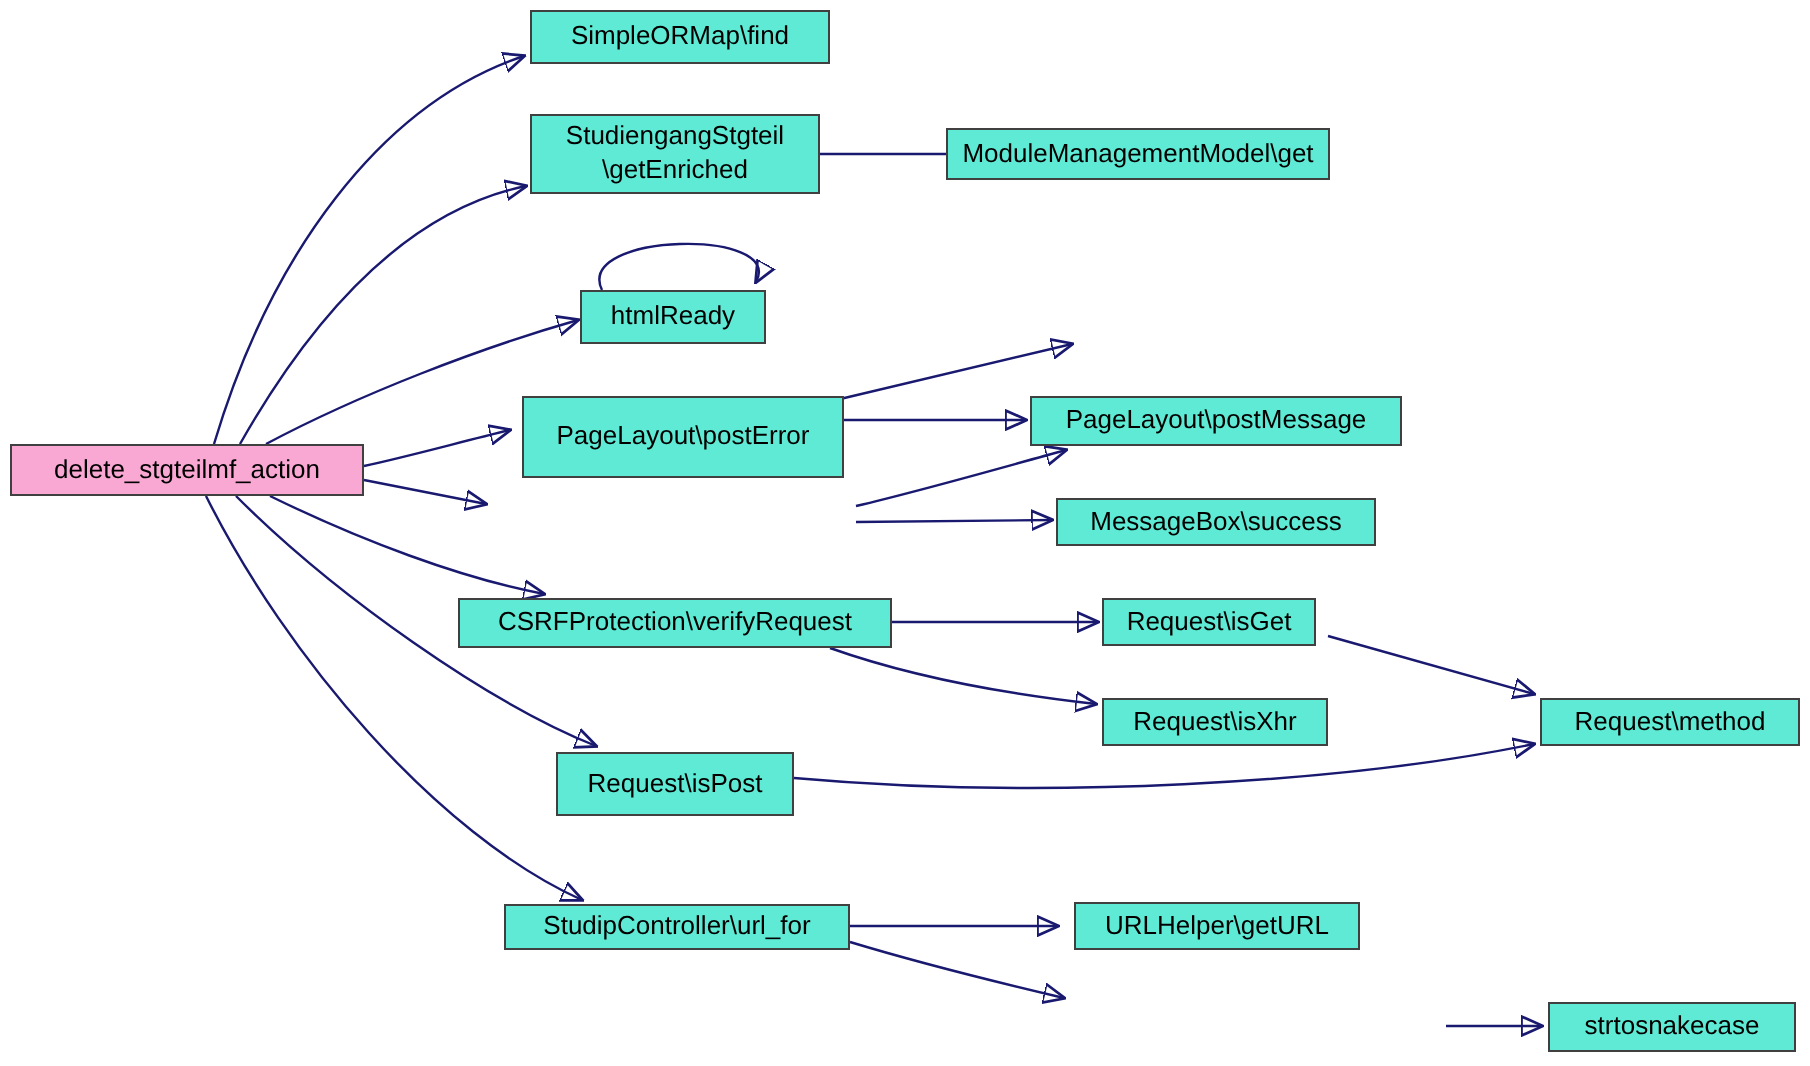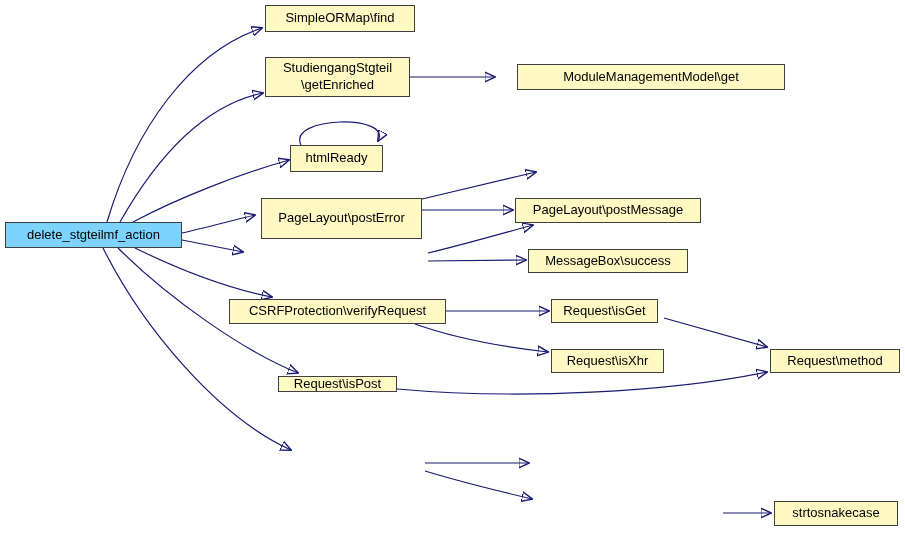--- a/index.html
+++ b/index.html
@@ -4,26 +4,26 @@
 <style>
   html,body { margin:0; padding:0; background:#ffffff; }
   .stage {
     position:relative; width:905px; height:533px; background:#ffffff;
     font-family:"Liberation Sans", sans-serif; overflow:hidden;
   }
   svg.edges { position:absolute; left:0; top:0; width:905px; height:533px; }
   svg.edges path { fill:none; stroke:#191970; stroke-width:1.2px; }
   .node {
     position:absolute; box-sizing:border-box;
-    background:#fef9c3; border:1px solid #404040;
+    background:#5eead4; border:1px solid #404040;
     display:flex; flex-direction:column; align-items:center; justify-content:center;
     font-size:13px; line-height:1.3; color:#000000; white-space:nowrap;
     text-align:center; cursor:pointer;
   }
-  .node.focus { background:#7dd3fc; cursor:default; }
+  .node.focus { background:#f9a8d4; cursor:default; }
 </style>
 </head>
 <body>
 
 <div class="stage">
 
   <svg class="edges" xmlns="http://www.w3.org/2000/svg">
     <defs>
       <marker id="arrow" viewBox="0 0 10 10" refX="9" refY="5" markerWidth="9.5" markerHeight="9.5" orient="auto">
         <path d="M0,0.8 L9.5,5 L0,9.2 z" fill="#191970" stroke="none"></path>
@@ -58,21 +58,21 @@
 
   <div class="node" style="left:265px; top:5px; width:150px; height:27px">
     <span>SimpleORMap\find</span>
   </div>
 
   <div class="node" style="left:265px; top:57px; width:145px; height:40px">
     <span>StudiengangStgteil</span>
     <span>\getEnriched</span>
   </div>
 
-  <div class="node" style="left:517px; top:64px; width:268px; height:26px">
+  <div class="node" style="left:473px; top:64px; width:192px; height:26px">
     <span>ModuleManagementModel\get</span>
   </div>
 
   <div class="node" style="left:290px; top:145px; width:93px; height:27px">
     <span>htmlReady</span>
   </div>
 
 
   <div class="node" style="left:261px; top:198px; width:161px; height:41px">
     <span>PageLayout\postError</span>
@@ -96,24 +96,30 @@
   </div>
 
   <div class="node" style="left:551px; top:349px; width:113px; height:24px">
     <span>Request\isXhr</span>
   </div>
 
   <div class="node" style="left:770px; top:349px; width:130px; height:24px">
     <span>Request\method</span>
   </div>
 
-  <div class="node" style="left:278px; top:376px; width:119px; height:16px">
+  <div class="node" style="left:278px; top:376px; width:119px; height:32px">
     <span>Request\isPost</span>
   </div>
 
+  <div class="node" style="left:252px; top:452px; width:173px; height:23px">
+    <span>StudipController\url_for</span>
+  </div>
 
+  <div class="node" style="left:537px; top:451px; width:143px; height:24px">
+    <span>URLHelper\getURL</span>
+  </div>
 
 
   <div class="node" style="left:774px; top:501px; width:124px; height:25px">
     <span>strtosnakecase</span>
   </div>
 
 </div>
 
 </body></html>

